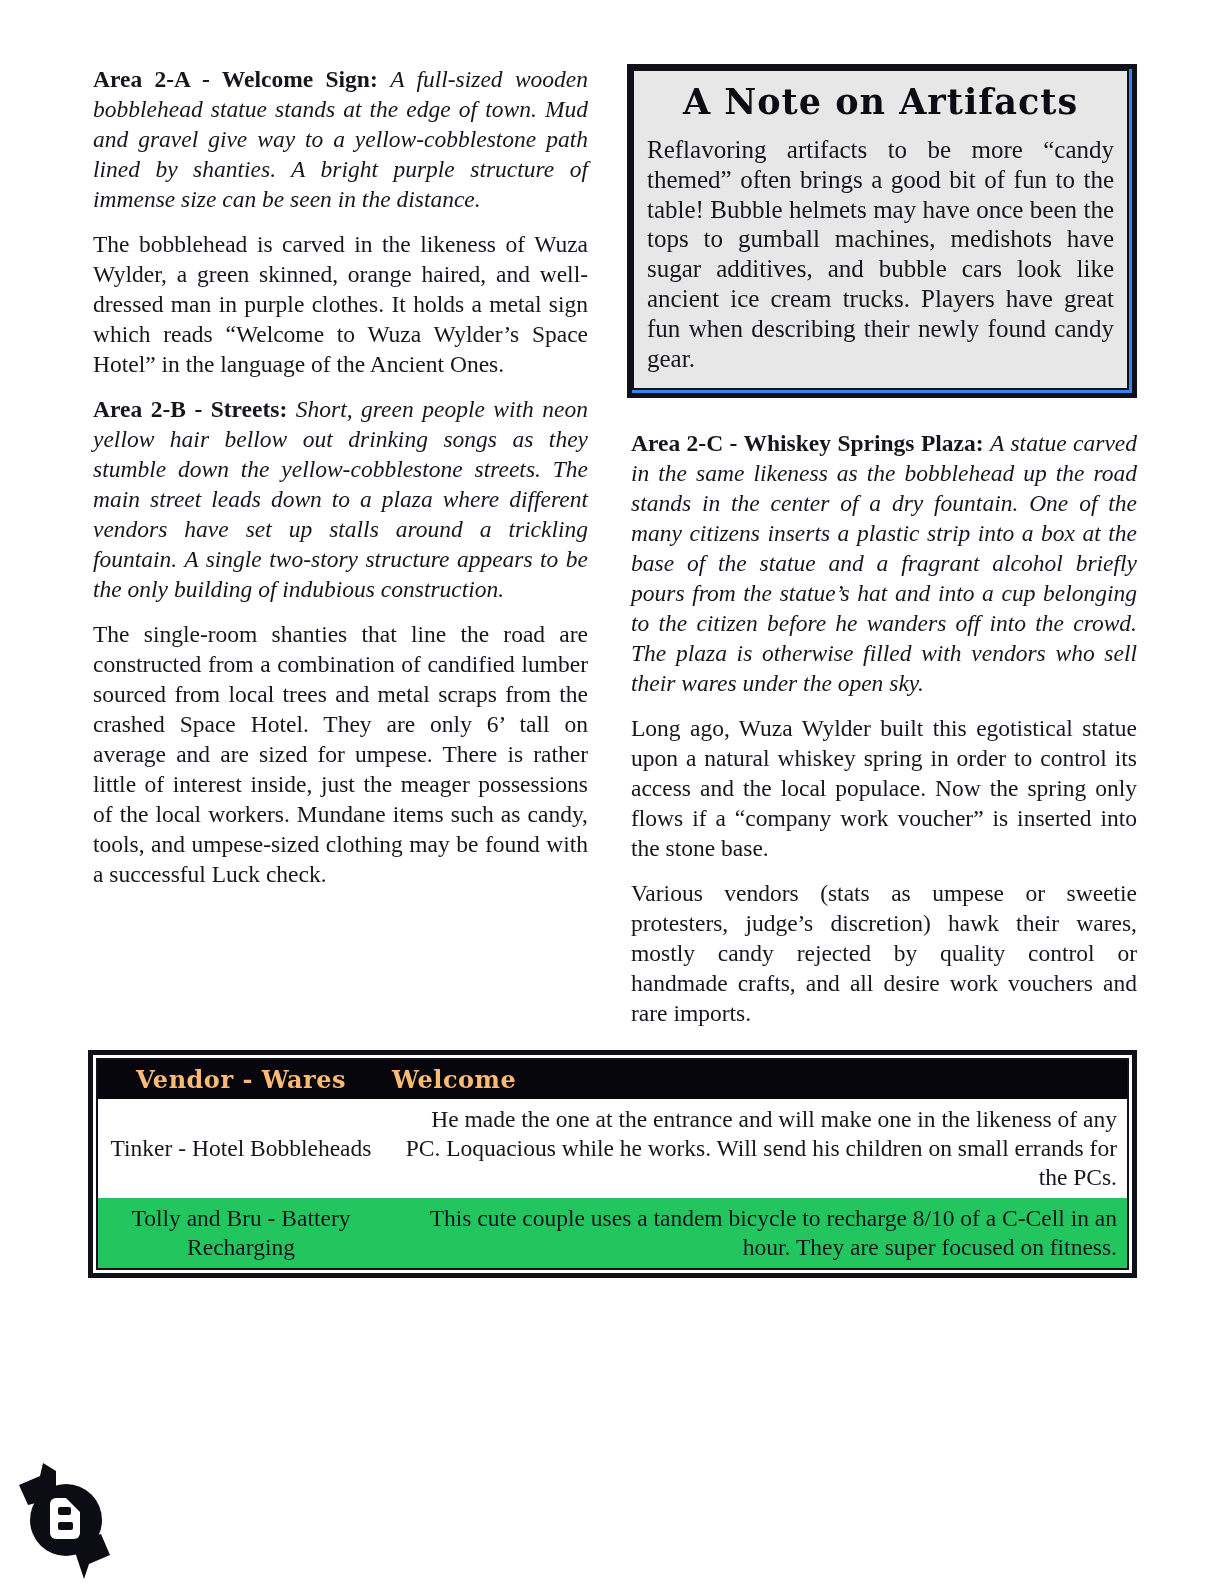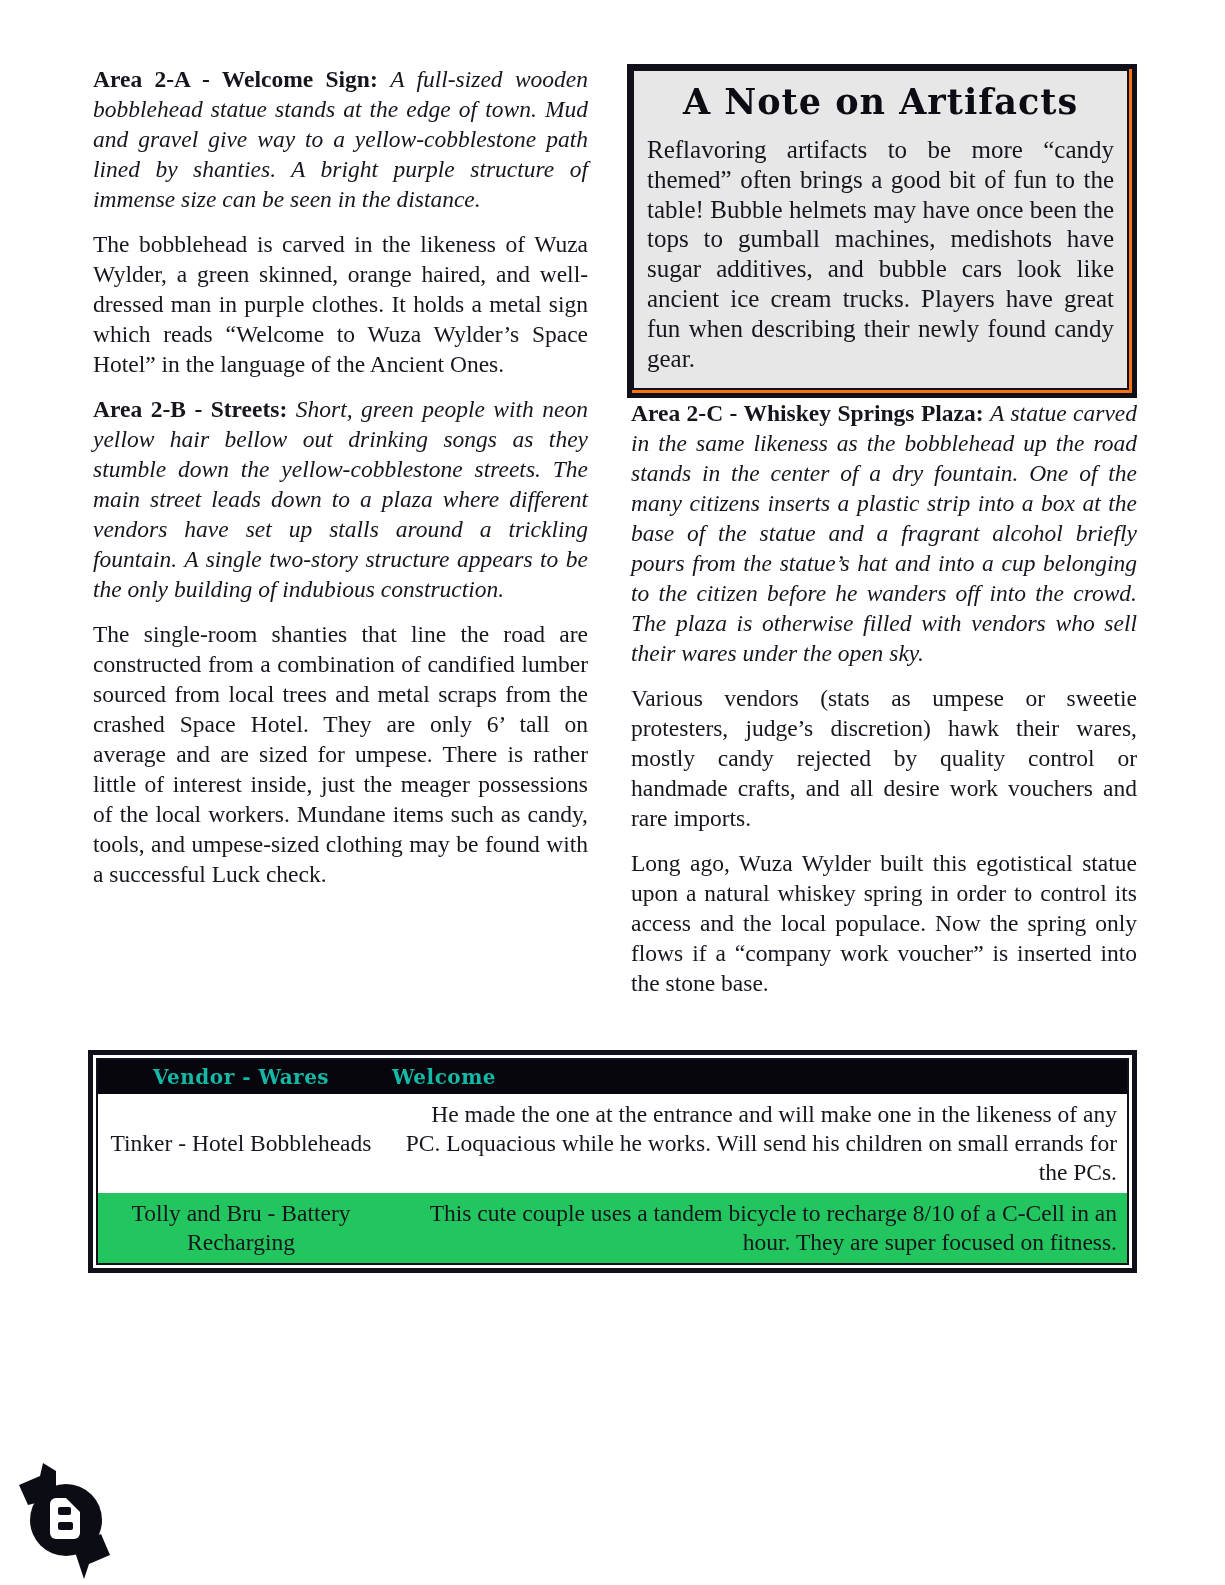--- a/index.html
+++ b/index.html
@@ -22,21 +22,22 @@
     line-height: 30px;
     text-align: justify;
     margin: 0 0 15px 4px;
   }
   .runhead { font-weight: bold; font-style: normal; }
   .runitalic { font-style: italic; }
 
   
   .note-frame {
     border: 5px solid #10101a;
-    background: #f97316;
+    background: #3b82f6;
+    margin-bottom: 30px;
   }
   .note-inner {
     border: 2px solid #10101a;
     margin: 0 3px 3px 0;
     background: #e7e7e7;
     padding: 8px 13px 15px 13px;
   }
   .note-title {
     font-family: "DejaVu Serif", serif;
     font-weight: bold;
@@ -64,24 +65,24 @@
     box-sizing: border-box;
   }
   .vendor-table {
     width: 100%;
     border: 2px solid #10101a;
     border-collapse: collapse;
     table-layout: fixed;
   }
   .vendor-table th {
     background: #06060c;
-    color: #14b8a6;
+    color: #fdba74;
     font-family: "DejaVu Serif", serif;
     font-weight: bold;
-    font-size: 20px;
+    font-size: 24px;
     letter-spacing: 0.5px;
     padding: 5px 8px;
   }
   .th-vendor { width: 270px; text-align: center; }
   .th-details { text-align: left; padding-left: 4px; }
   .vendor-table td {
     font-size: 23.5px;
     line-height: 29px;
     padding: 6px 10px;
     vertical-align: middle;
@@ -109,22 +110,22 @@
   <div class="col col-right">
 
     <div class="note-frame">
       <div class="note-inner">
         <div class="note-title">A Note on Artifacts</div>
         <p class="note-body">Reflavoring artifacts to be more “candy themed” often brings a good bit of fun to the table! Bubble helmets may have once been the tops to gumball machines, medishots have sugar additives, and bubble cars look like ancient ice cream trucks. Players have great fun when describing their newly found candy gear.</p>
       </div>
     </div>
 
     <p class="body"><span class="runhead">Area 2-C - Whiskey Springs Plaza:</span> <span class="runitalic">A statue carved in the same likeness as the bobblehead up the road stands in the center of a dry fountain. One of the many citizens inserts a plastic strip into a box at the base of the statue and a fragrant alcohol briefly pours from the statue’s hat and into a cup belonging to the citizen before he wanders off into the crowd. The plaza is otherwise filled with vendors who sell their wares under the open sky.</span></p>
+    <p class="body">Long ago, Wuza Wylder built this egotistical statue upon a natural whiskey spring in order to control its access and the local populace. Now the spring only flows if a “company work voucher” is inserted into the stone base.</p>
     <p class="body">Various vendors (stats as umpese or sweetie protesters, judge’s discretion) hawk their wares, mostly candy rejected by quality control or handmade crafts, and all desire work vouchers and rare imports.</p>
-    <p class="body">Long ago, Wuza Wylder built this egotistical statue upon a natural whiskey spring in order to control its access and the local populace. Now the spring only flows if a “company work voucher” is inserted into the stone base.</p>
   </div>
 
   <div class="table-frame">
     <table class="vendor-table">
       <thead>
         <tr>
           <th class="th-vendor">Vendor - Wares</th>
           <th class="th-details">Welcome</th>
         </tr>
       </thead>

